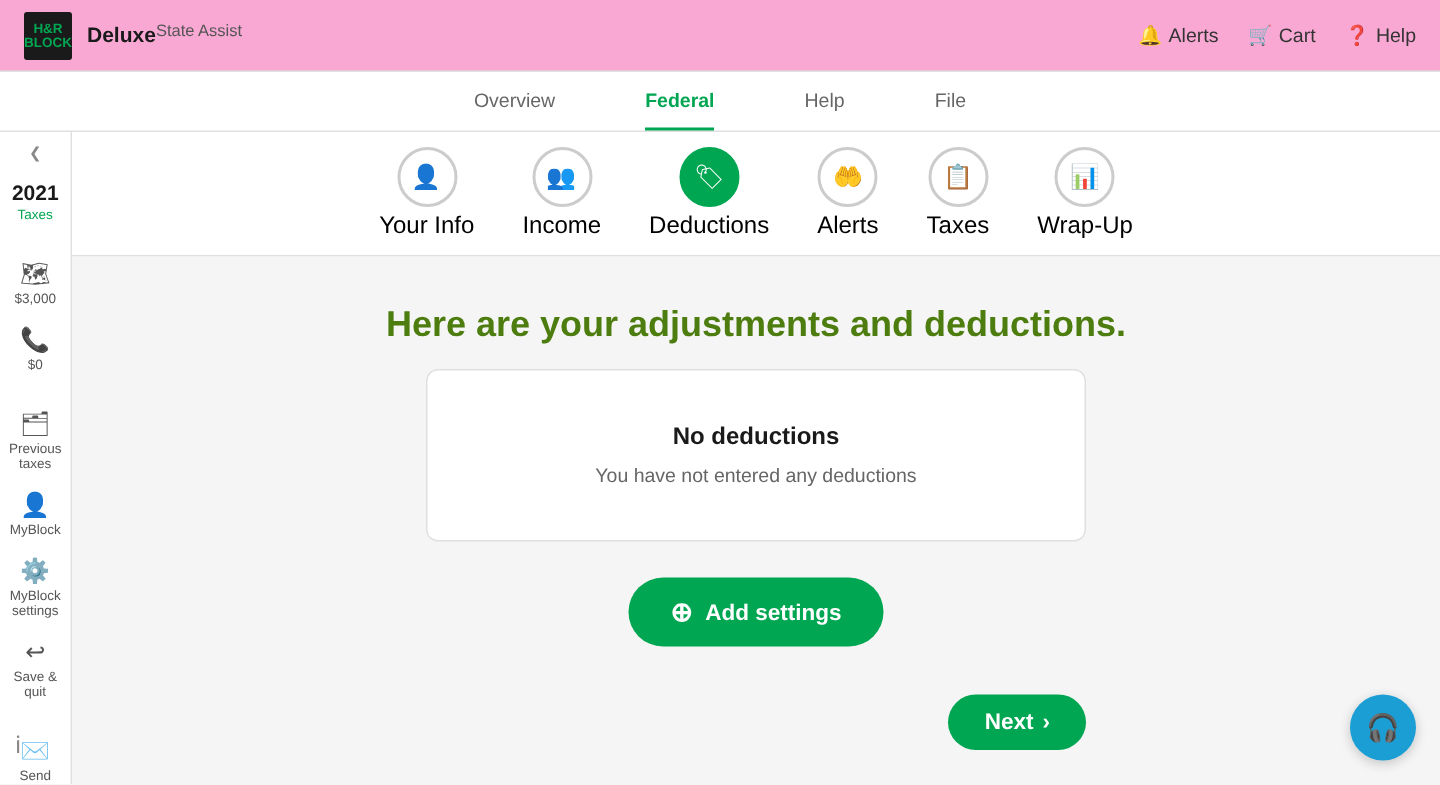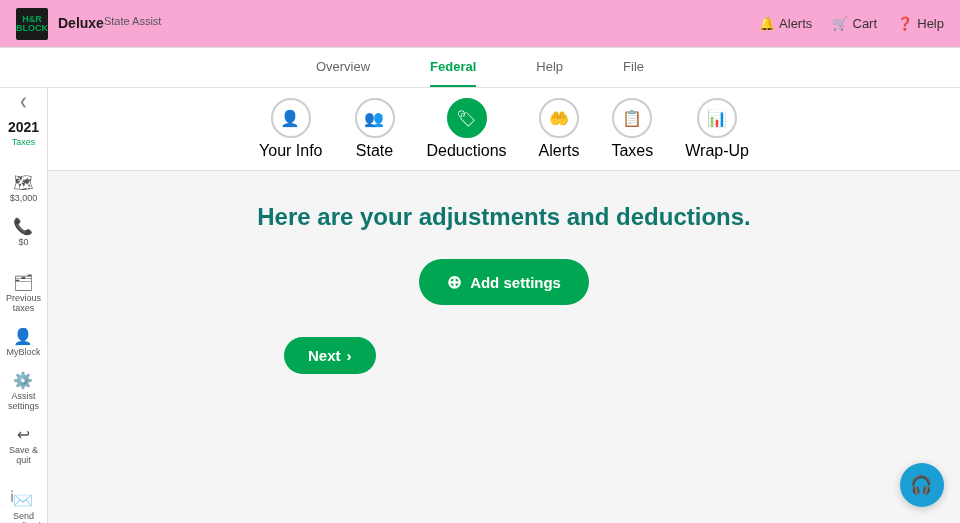--- a/index.html
+++ b/index.html
@@ -65,37 +65,37 @@
     .step-icon-item { display: flex; flex-direction: column; align-items: center; gap: 4px; cursor: pointer; }
     .step-icon-circle {
       width: 40px; height: 40px; border-radius: 50%; border: 2px solid #ccc; display: flex; align-items: center; justify-content: center; background: #fff; font-size: 16px; color: #888;
     }
     .step-icon-circle.active { border-color: #00a651; background: #00a651; color: #fff; }
 
     
     .content-area {
       flex: 1; display: flex; flex-direction: column; align-items: center; padding: 32px 20px 20px; overflow-y: auto; background: #f5f5f5;
     }
-    .page-title { font-size: 24px; font-weight: 700; color: #0f766e; margin-bottom: 28px; text-align: center; }
+    .page-title { font-size: 24px; font-weight: 700; color: #4d7c0f; margin-bottom: 15px; text-align: center; }
 
     
     .deductions-card {
       background: #fff; border-radius: 8px; border: 1px solid #e0e0e0; width: 440px; padding: 36px 20px; text-align: center; margin-bottom: 24px;
     }
     .card-title { font-size: 16px; font-weight: 600; color: #1a1a1a; margin-bottom: 8px; }
     .card-sub { font-size: 13px; color: #666; }
 
     
     .add-deduction-btn {
       background: #00a651; color: #fff; border: none; border-radius: 24px; padding: 12px 28px; font-size: 15px; font-weight: 600; cursor: pointer; display: flex; align-items: center; gap: 8px; margin-bottom: 24px;
     }
     .btn-plus { font-size: 18px; }
 
     
-    .next-btn-row { width: 440px; display: flex; justify-content: flex-start; margin-top: 8px; }
+    .next-btn-row { width: 440px; display: flex; justify-content: flex-end; margin-top: 8px; }
     .next-btn {
       background: #00a651; color: #fff; border: none; border-radius: 24px; padding: 10px 24px; font-size: 15px; font-weight: 600; cursor: pointer; display: flex; align-items: center; gap: 6px;
     }
 
     
     .help-bubble {
       position: fixed; bottom: 16px; right: 16px; width: 44px; height: 44px; border-radius: 50%; background: #1a9ed4; display: flex; align-items: center; justify-content: center; cursor: pointer; color: #fff; font-size: 18px; box-shadow: 0 2px 8px rgba(0,0,0,0.2);
     }
 
     
@@ -166,21 +166,21 @@
     <div class="sidebar-item">
       <span class="sidebar-icon">🗂</span>
       <span>Previous taxes</span>
     </div>
     <div class="sidebar-item">
       <span class="sidebar-icon">👤</span>
       <span>MyBlock</span>
     </div>
     <div class="sidebar-item">
       <span class="sidebar-icon">⚙️</span>
-      <span>Assist settings</span>
+      <span>MyBlock settings</span>
     </div>
     <div class="sidebar-item">
       <span class="sidebar-icon">↩</span>
       <span>Save &amp; quit</span>
     </div>
     <div class="sidebar-sep"></div>
     <div class="sidebar-item">
       <span class="sidebar-icon">✉️</span>
       <span>Send Feedback</span>
     </div>
@@ -189,21 +189,21 @@
 
   <div style="flex:1;display:flex;flex-direction:column;overflow:hidden">
 
     <div class="step-icons-bar">
       <div class="step-icon-item">
         <div class="step-icon-circle">👤</div>
         <span>Your Info</span>
       </div>
       <div class="step-icon-item">
         <div class="step-icon-circle">👥</div>
-        <span>State</span>
+        <span>Income</span>
       </div>
       <div class="step-icon-item active">
         <div class="step-icon-circle active">🏷</div>
         <span>Deductions</span>
       </div>
       <div class="step-icon-item">
         <div class="step-icon-circle">🤲</div>
         <span>Alerts</span>
       </div>
       <div class="step-icon-item">
@@ -212,20 +212,24 @@
       </div>
       <div class="step-icon-item">
         <div class="step-icon-circle">📊</div>
         <span>Wrap-Up</span>
       </div>
     </div>
 
     <div class="content-area">
       <h1 class="page-title">Here are your adjustments and deductions.</h1>
 
+      <div class="deductions-card">
+        <div class="card-title">No deductions</div>
+        <div class="card-sub">You have not entered any deductions</div>
+      </div>
 
       <button class="add-deduction-btn">
         <span class="btn-plus">⊕</span>
         <span>Add settings</span>
       </button>
 
       <div class="next-btn-row">
         <button class="next-btn">
           <span>Next</span>
           <span>›</span>

